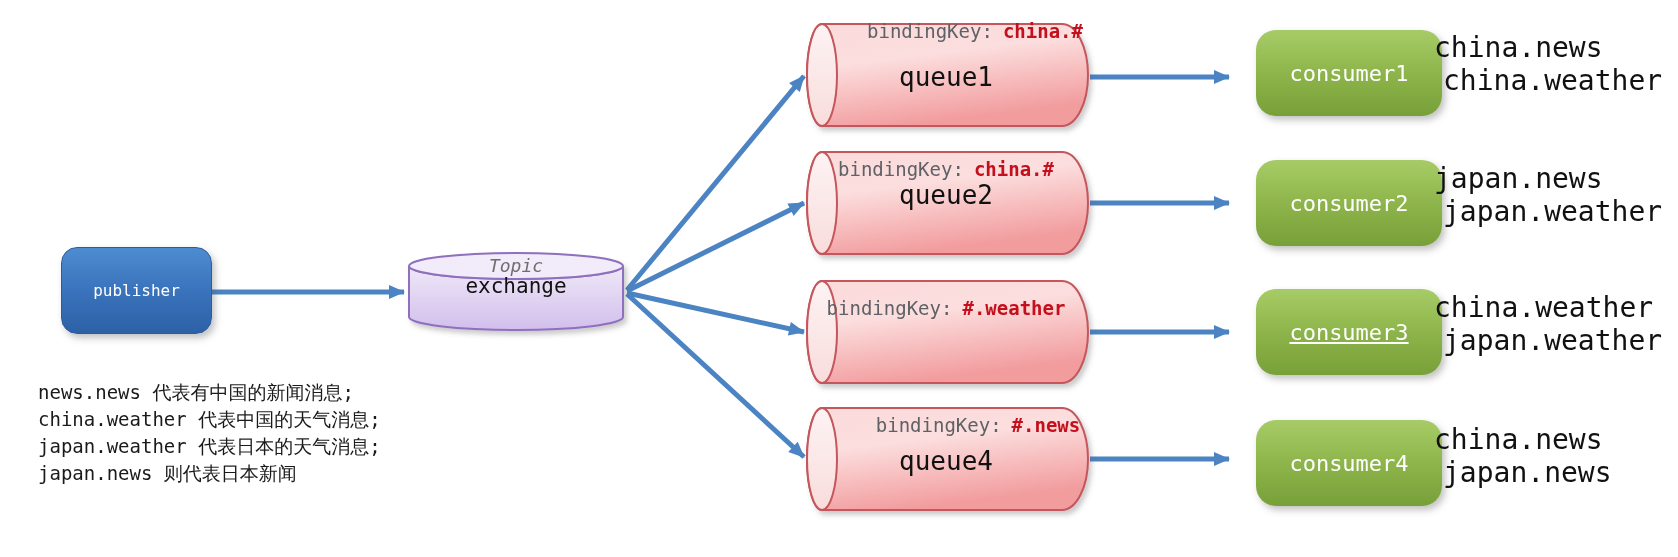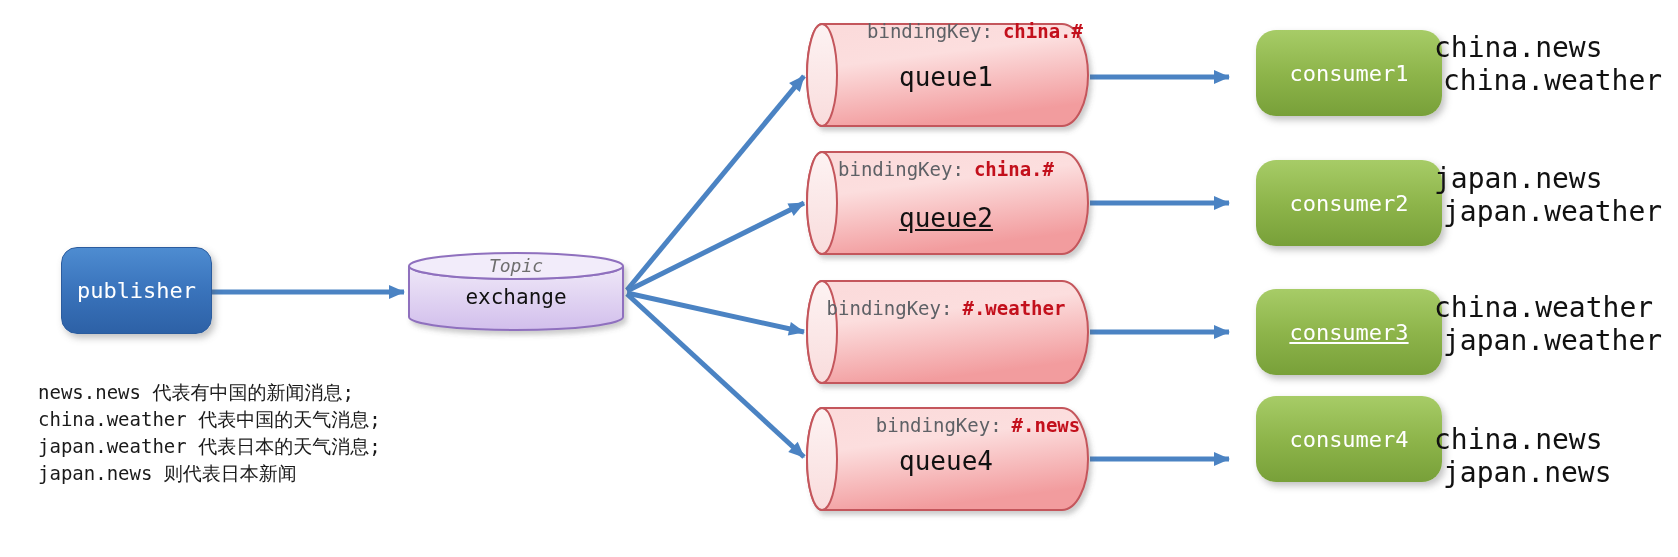--- a/index.html
+++ b/index.html
@@ -10,55 +10,55 @@
   }
   .layer { position:absolute; left:0; top:0; }
 
   .node { position:absolute; display:flex; align-items:center; justify-content:center;margin-left:24px; }
 
   .publisher {
     left:37px; top:247px; width:149px; height:85px; border-radius:16px;
     background:linear-gradient(180deg,#4e8cd1 0%, var(--publisher-blue,#3a74bc) 48%, #2d61a6 100%);
     border:1px solid #2b5c9e;
     box-shadow:3px 4px 7px rgba(80,80,80,.35);
-    color:#fff; font-size:22px;
+    color:#fff; font-size:16px;
   }
 
   .consumer {
     left:1232px; width:186px; height:86px; border-radius:20px;
     background:linear-gradient(180deg,#a7cc67 0%, var(--consumer-green,#8db44a) 52%, #78a039 100%);
     box-shadow:3px 4px 7px rgba(80,80,80,.35);
     color:#fff; font-size:22px;
   }
   .consumer.r1 { top:30px; }
   .consumer.r2 { top:160px;text-align:center; }
   .consumer.r3 { top:289px;text-decoration:underline; }
-  .consumer.r4 { top:396px; }
+  .consumer.r4 { top:420px; }
 
   .exchange-type  { position:absolute; left:409px; top:255px; width:214px; text-align:center;
                     color:#6e6e6e; font-size:18px;font-style:italic; }
-  .exchange-label { position:absolute; left:409px; top:285px; width:214px; text-align:center;
+  .exchange-label { position:absolute; left:409px; top:274px; width:214px; text-align:center;
                     color:#111; font-size:21px; }
 
   .queue-binding {
     position:absolute; left:812px; width:268px; text-align:center;
     font-size:19px; color:var(--binding-label-gray,#5e6166); white-space:nowrap;
   }
   .queue-binding .bkey { font-weight:bold; color:var(--binding-key-red,#c3101c); margin-left:10px; }
   .queue-binding.r1 { top:20px;padding-left:29px; }
   .queue-binding.r2 { top:158px; }
   .queue-binding.r3 { top:297px; }
   .queue-binding.r4 { top:414px;margin-left:32px; }
 
   .queue-label {
     position:absolute; left:812px; width:268px; text-align:center;
     font-size:26px; color:#111;
   }
   .queue-label.r1 { top:62px; }
-  .queue-label.r2 { top:203px;text-decoration:underline; }
+  .queue-label.r2 { top:180px; }
   .queue-label.r3 { top:319px; }
   .queue-label.r4 { top:446px; }
 
   .annot {
     position:absolute; left:1434px; font-size:28px; color:#111;
     line-height:33px; white-space:nowrap;
   }
   .annot .l2 { padding-left:9px; }
   .annot.r1 { top:31px; }
   .annot.r2 { top:162px; }

